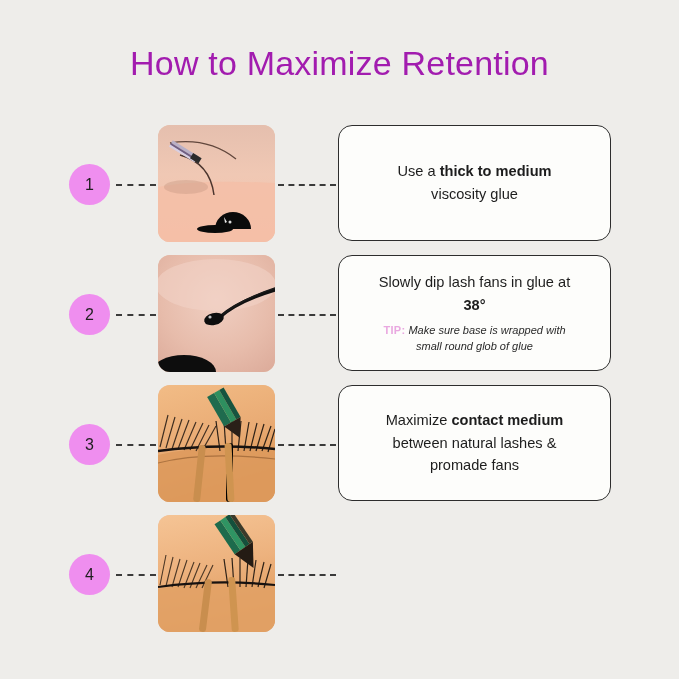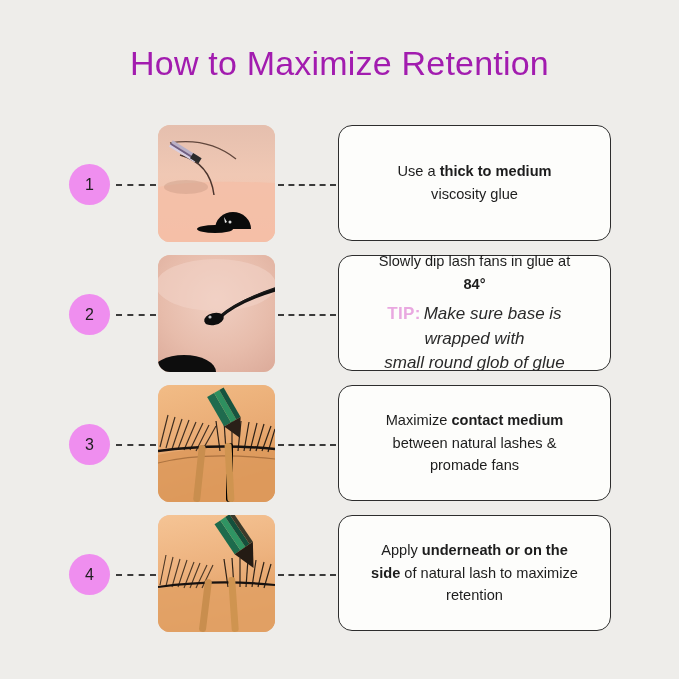--- a/index.html
+++ b/index.html
@@ -113,21 +113,21 @@
     line-height: 1.55;
     color: #1d1d1d;
     font-family: "Liberation Sans", sans-serif;
   }
   .card-main b {
     font-weight: 700;
   }
   .tip-block {
     margin-top: 7px;
     text-align: center;
-    font-size: 17px;
+    font-size: 11px;
     line-height: 1.45;
     font-style: italic;
     color: #2a2a2a;
     font-family: "Liberation Sans", sans-serif;
   }
   .tip-label {
     color: #e9a8e0;
     font-style: normal;
     font-weight: 700;
     letter-spacing: 0.3px;
@@ -194,21 +194,21 @@
           <ellipse cx="58" cy="30" rx="60" ry="26" fill="#f2d2c6" opacity="0.6"></ellipse>
           <path d="M117 35 Q80 46 62 62" stroke="#111111" stroke-width="3.4" fill="none" stroke-linecap="round"></path>
           <path d="M117 33 Q84 44 64 60" stroke="#1a1a1a" stroke-width="1.6" fill="none" stroke-linecap="round"></path>
           <ellipse cx="56" cy="64" rx="10" ry="6" fill="#0d0d0d" transform="rotate(-14 56 64)"></ellipse>
           <circle cx="52" cy="62" r="1.6" fill="#ffffff" opacity="0.75"></circle>
           <ellipse cx="26" cy="117" rx="32" ry="17" fill="#0d0d0d"></ellipse>
         </svg>
       </div>
       <div class="connector right"></div>
       <div class="card">
-        <div class="card-main">Slowly dip lash fans in glue at <b>84°</b></div>
+        <div class="card-main">Slowly dip lash fans in glue at <b>38°</b></div>
         <div class="tip-block">
           <span class="tip-label">TIP:</span><span>Make sure base is wrapped with<br>small round glob of glue</span>
         </div>
       </div>
     </div>
 
     <div class="step-row">
       <div class="badge">3</div>
       <div class="connector left"></div>
       <div class="photo">
@@ -311,19 +311,16 @@
               <rect x="85" y="-4" width="5" height="36" fill="#14503c"></rect>
               <rect x="90" y="-4" width="4" height="36" fill="#3a3a2a"></rect>
               <path d="M72 32 L94 32 L80 54 Z" fill="#241b14"></path>
             </g>
             <rect x="44" y="64" width="7" height="53" rx="3" fill="#c98e4e" transform="rotate(7 47 90)"></rect>
             <rect x="72" y="62" width="7" height="55" rx="3" fill="#cf9450" transform="rotate(-4 75 90)"></rect>
           </g>
         </svg>
       </div>
       <div class="connector right"></div>
-      <div class="card">
-        <div class="card-main">Apply <b>underneath or on the</b><br><b>side</b> of natural lash to maximize<br>retention</div>
-      </div>
     </div>
 
   </div>
 </div>
 
 </body></html>

